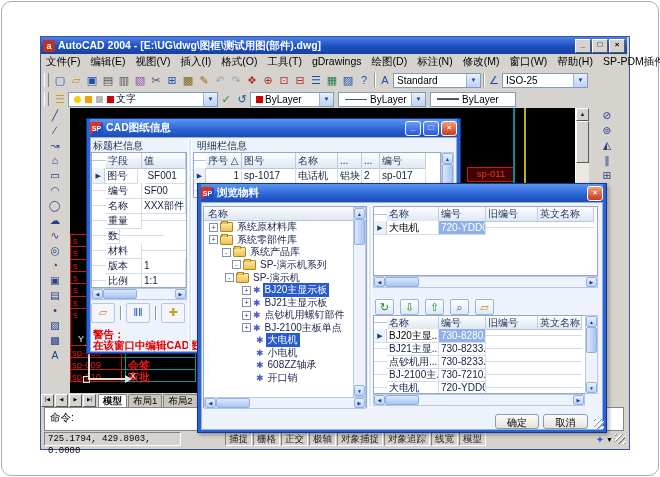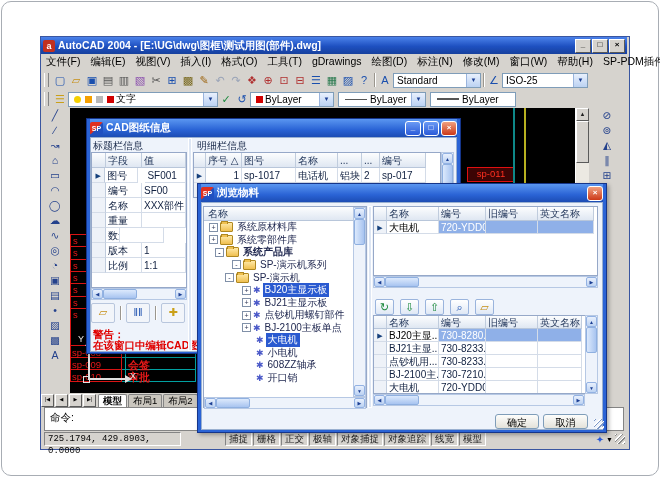--- a/index.html
+++ b/index.html
@@ -101,21 +101,21 @@
   #dlg-info{left:86px;top:118px;width:375px;height:236px;z-index:10;}
   #dlg-info .dlg-body{height:215px;}
   #dlg-browse{left:197px;top:183px;width:410px;height:250px;z-index:20;}
   #dlg-browse .dlg-body{height:228px;}
 
   .panel-label{position:absolute;font-size:10px;color:#203050;}
   .vsplit{position:absolute;width:4px;background:#dde6f4;border:1px solid #fff;box-sizing:border-box;}
 
   
   .grid{position:absolute;background:#fff;border:1px solid #96a8c8;box-sizing:border-box;overflow:hidden;}
-  .grow{display:flex;height:15px;line-height:15px;}
+  .grow{display:flex;height:15px;line-height:15px;align-items:center;}
   .gcell{border-right:1px solid #d4dce8;border-bottom:1px solid #d4dce8;box-sizing:border-box;font-size:10px;
          padding:0 2px;white-space:nowrap;overflow:hidden;color:#102040;}
   .ghead .gcell{background:linear-gradient(#fcfdfe,#dfe7f2);border-right:1px solid #c0ccdd;border-bottom:1px solid #b8c6da;
                 color:#24385c;}
   .gind{background:#eef2f8;border-right:1px solid #c0ccdd;text-align:center;color:#15407c;font-size:7px;}
   .sel-row .gcell{background:#8fb0e8;color:#fff;}
   .sel-row .gcell.name-cell{background:#fff;color:#000;}
   .sel-row .gind{background:#eef2f8;color:#15407c;}
 
   
@@ -423,20 +423,25 @@
               <span class="gcell" style="width: 36px;">重量</span>
               <span class="gcell" style="width: 44px;"></span>
             </div>
             <div class="grow">
               <span class="gcell gind" style="width: 14px;"></span>
               <span class="gcell" style="width: 14px;">数量</span>
               <span class="gcell" style="width: 44px;"></span>
             </div>
             <div class="grow">
               <span class="gcell gind" style="width: 14px;"></span>
+              <span class="gcell" style="width: 36px;">材料</span>
+              <span class="gcell" style="width: 44px;"></span>
+            </div>
+            <div class="grow">
+              <span class="gcell gind" style="width: 14px;"></span>
               <span class="gcell" style="width: 36px;">版本</span>
               <span class="gcell" style="width: 44px;">1</span>
             </div>
             <div class="grow">
               <span class="gcell gind" style="width: 14px;"></span>
               <span class="gcell" style="width: 36px;">比例</span>
               <span class="gcell" style="width: 44px;">1:1</span>
             </div>
           </div>
       </div>
@@ -512,21 +517,21 @@
             <div class="trow" style="padding-left: 5px;">
               <span class="texp">+</span>
               <span class="tico-folder"></span>
               <span class="tlabel">系统原材料库</span>
             </div>
             <div class="trow" style="padding-left: 5px;">
               <span class="texp">+</span>
               <span class="tico-folder"></span>
               <span class="tlabel">系统零部件库</span>
             </div>
-            <div class="trow" style="padding-left: 11px; font-weight: bold;">
+            <div class="trow" style="padding-left: 18px;">
               <span class="texp">-</span>
               <span class="tico-folder"></span>
               <span class="tlabel">系统产品库</span>
             </div>
             <div class="trow" style="padding-left: 28px;">
               <span class="texp">-</span>
               <span class="tico-folder"></span>
               <span class="tlabel">SP-演示机系列</span>
             </div>
             <div class="trow" style="padding-left: 21px;">

